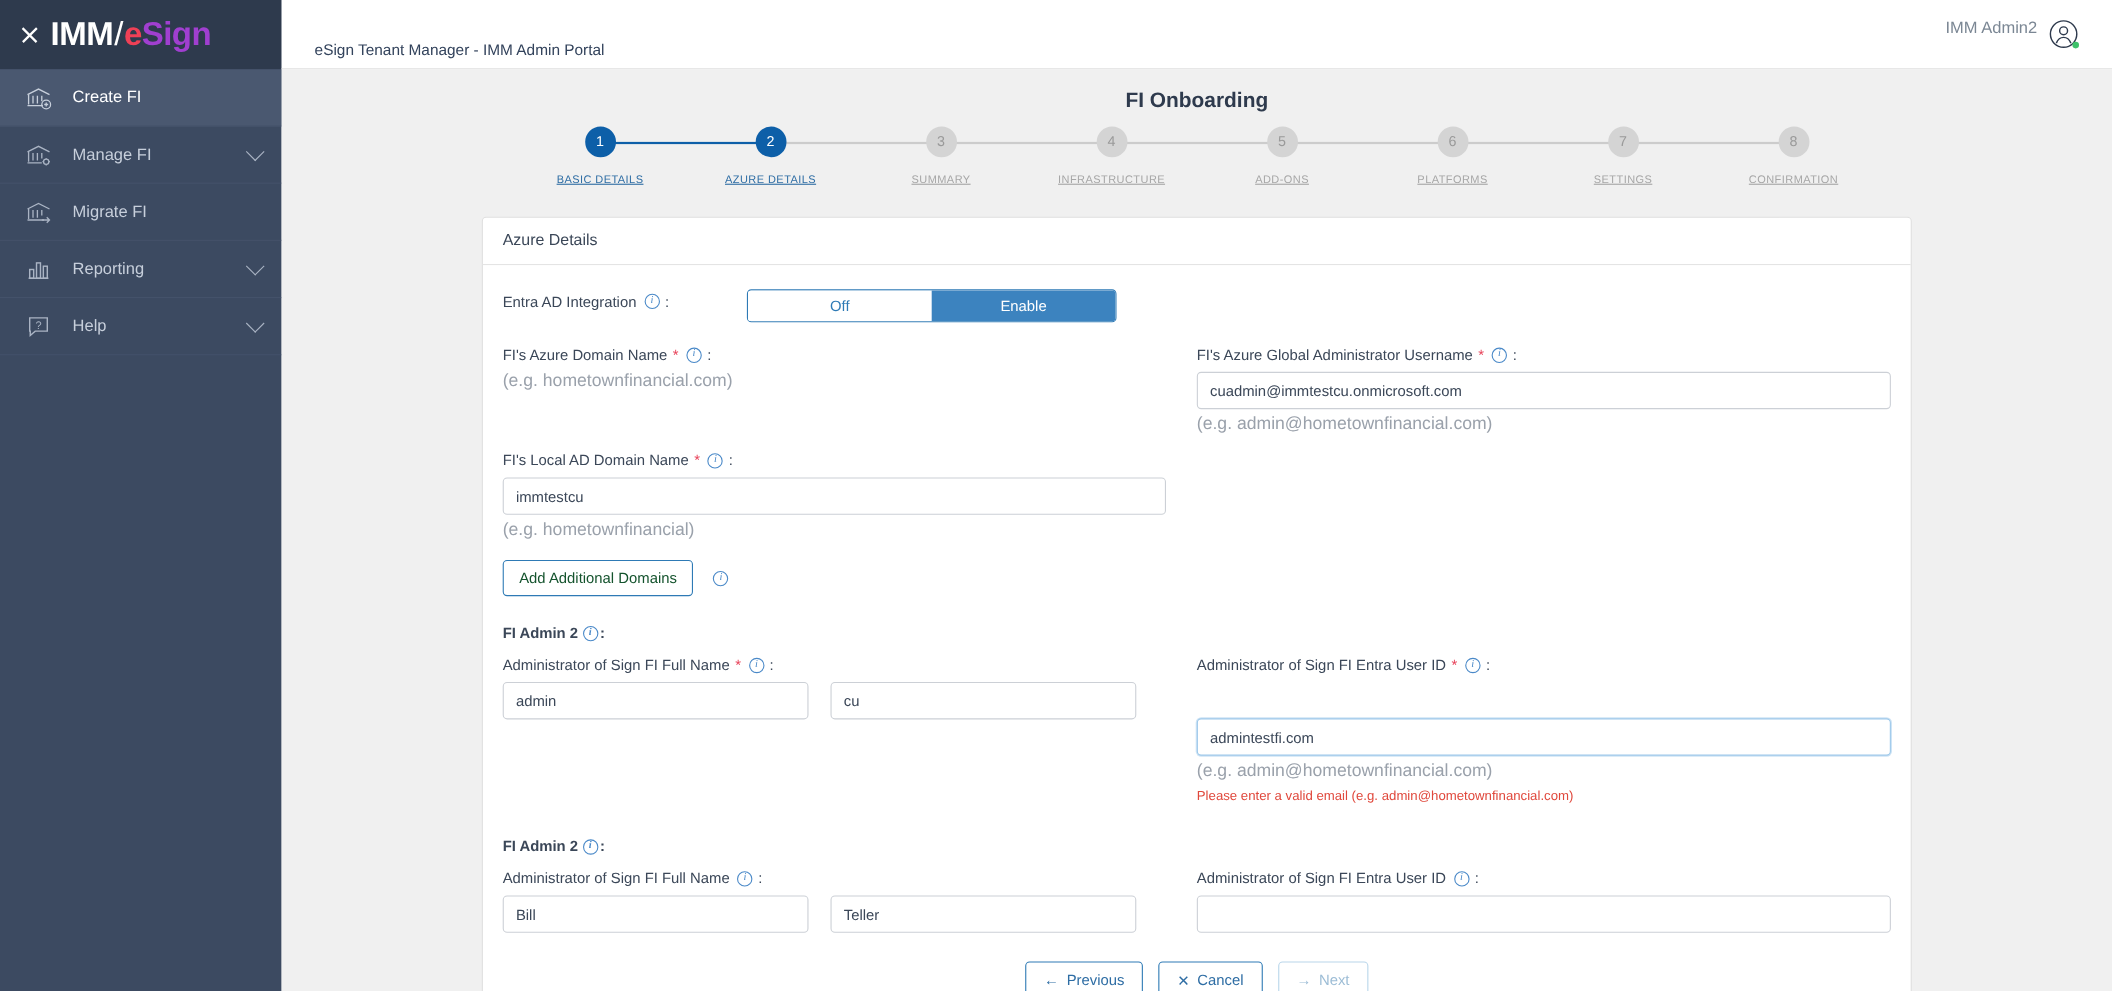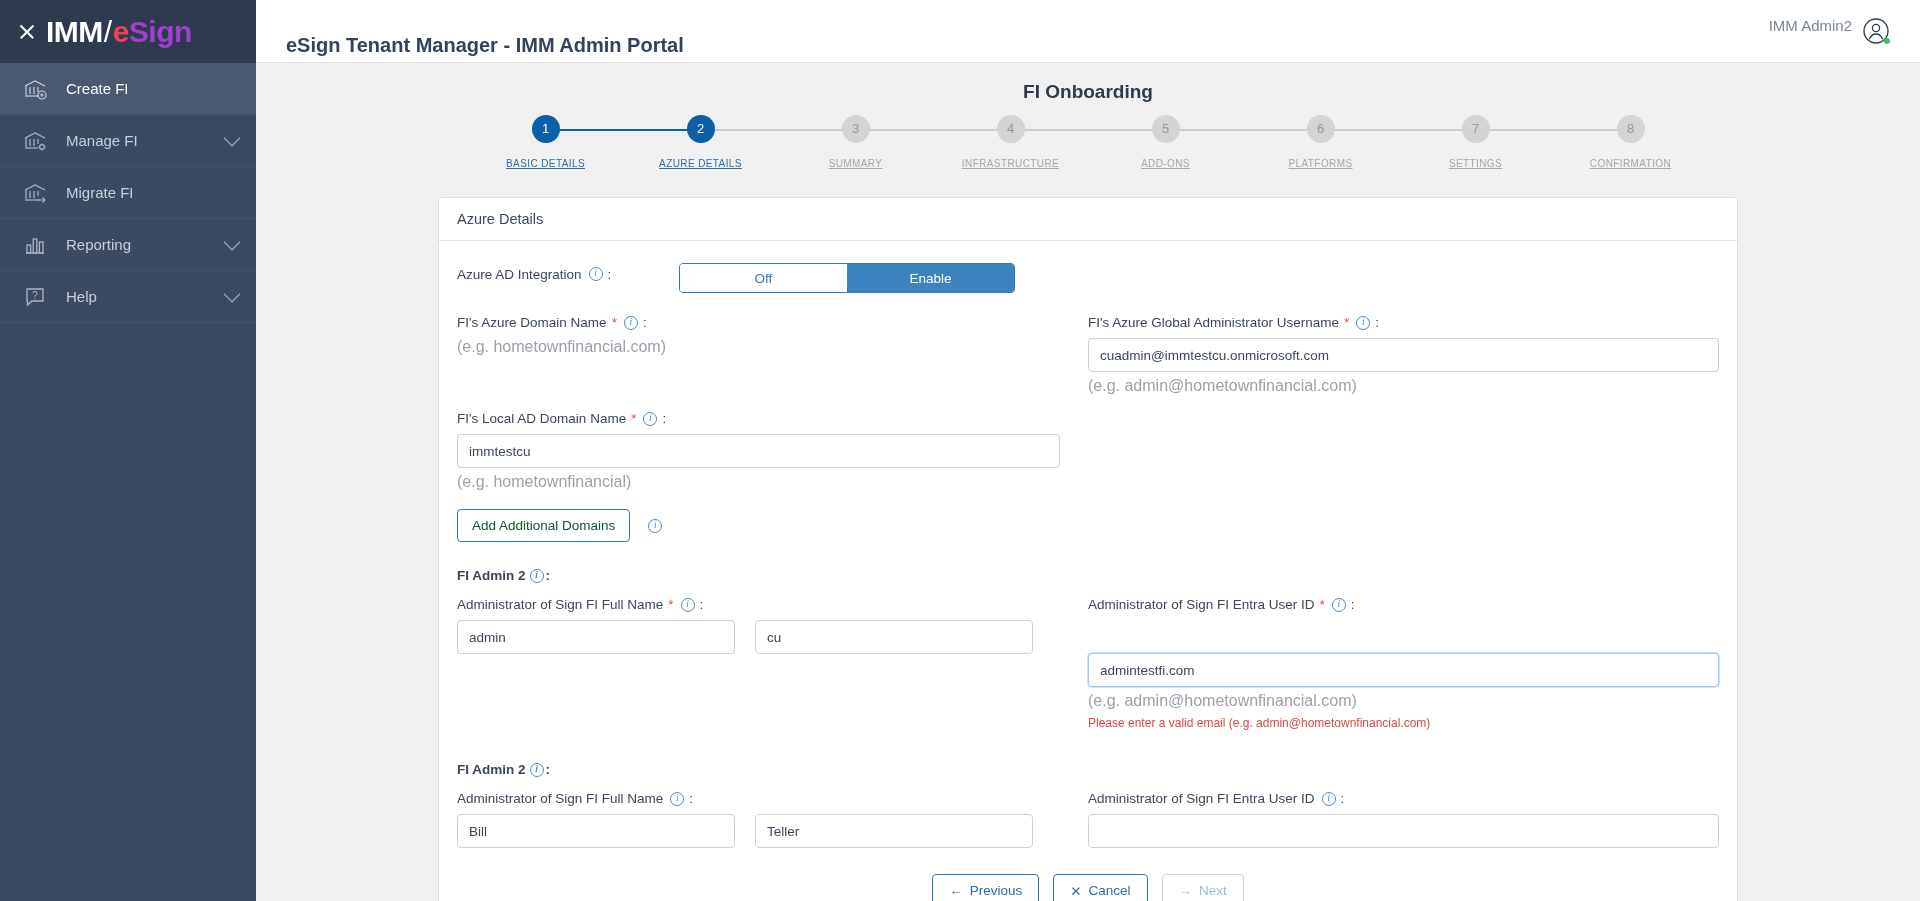--- a/index.html
+++ b/index.html
@@ -64,21 +64,21 @@
     margin-bottom: 5px; flex: 0 0 auto;
   }
 
   
   .main { flex: 1; display: flex; flex-direction: column; height: 901px; }
   .topbar {
     height: 63px; background: #ffffff; border-bottom: 1px solid #e2e2e2;
     display: flex; align-items: center; padding: 0 30px;
     justify-content: space-between;
   }
-  .topbar-title { font-size: 20px; font-weight: bold; color: #33435c; margin-top: 28px; }
+  .topbar-title { font-size: 14px; font-weight: normal; color: #33435c; margin-top: 28px; }
   .topbar-right { display: flex; gap: 10px; }
   .user-name { font-size: 15px; color: #7b8794; }
   .avatar-wrap { position: relative; width: 28px; height: 28px; }
   .avatar-dot {
     position: absolute; right: 0px; bottom: 1px;
     width: 6px; height: 6px; border-radius: 50%; background: #3ec26a;
   }
 
   .content {
     flex: 1; background: #f0f0f0; overflow: hidden;
@@ -356,21 +356,21 @@
           <div class="step-label">CONFIRMATION</div>
         </div>
       </div>
 
       <div class="card">
         <div class="card-header">Azure Details</div>
         <div class="card-body">
 
           <div class="toggle-row">
             <div class="field-label toggle-label">
-              <span>Azure AD Integration</span>
+              <span>Entra AD Integration</span>
               <span class="info-i">i</span>
               <span class="colon">:</span>
             </div>
             <div class="toggle">
               <div class="seg">Off</div>
               <div class="seg on">Enable</div>
             </div>
           </div>
 
           <div style="height:22px"></div>

